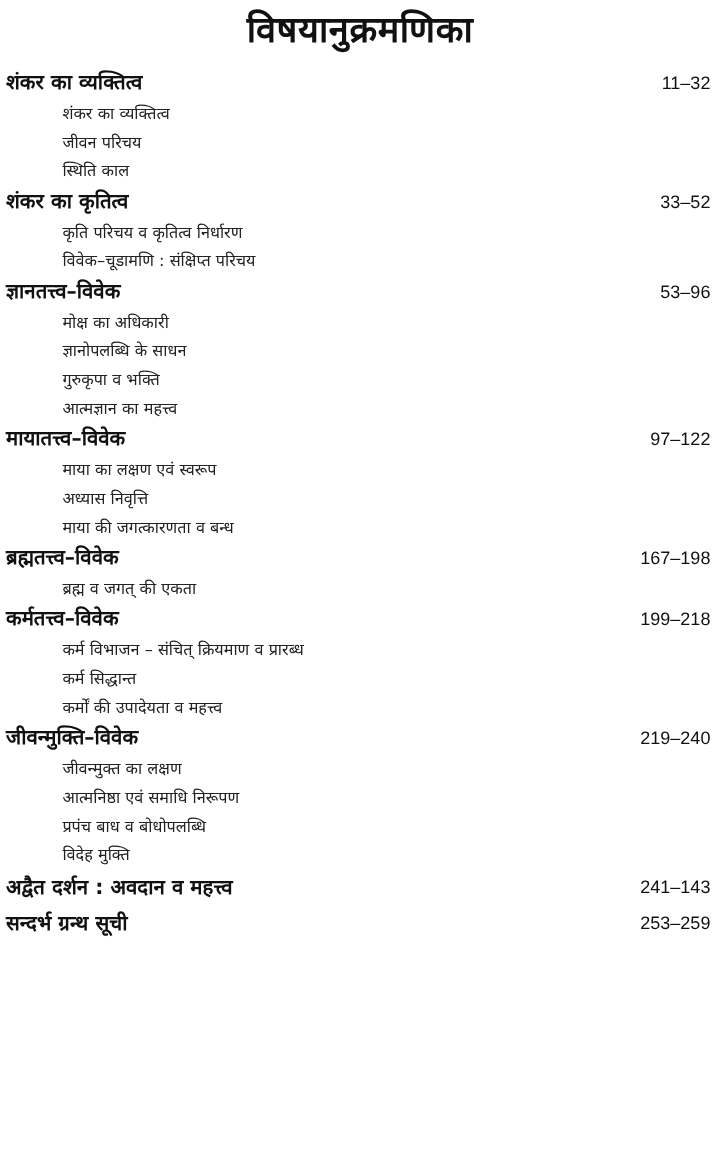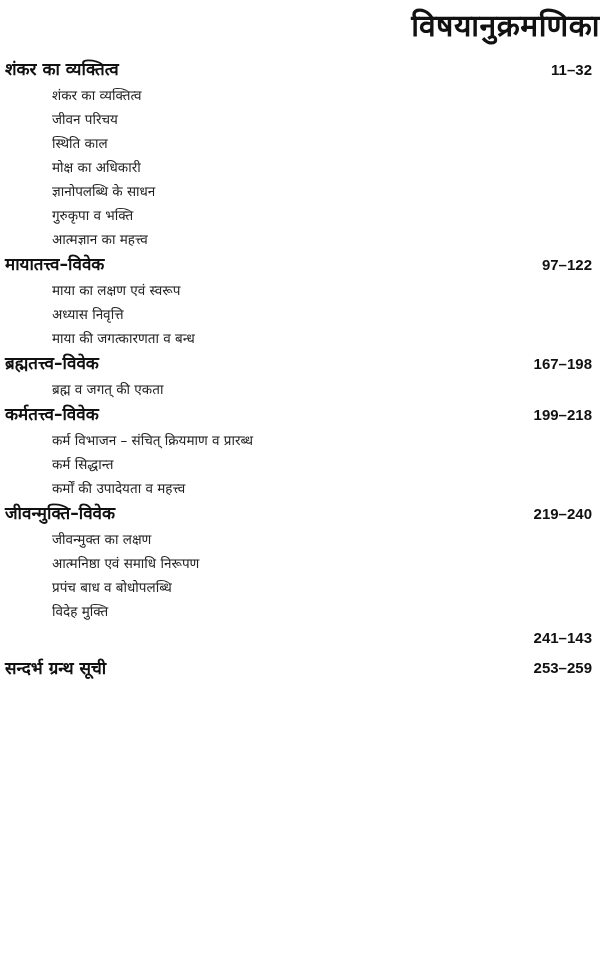--- a/index.html
+++ b/index.html
@@ -3,32 +3,32 @@
   <meta charset="utf-8">
   <style>
     html, body { margin: 0; padding: 0; background: #ffffff; }
     body {
       width: 600px; height: 978px; overflow: hidden; position: relative;
       color: #111111;
       font-family: "DejaVu Sans", "Liberation Sans", sans-serif;
     }
     .title {
       position: absolute; left: 0; right: 0; top: 4px;
-      text-align: right; font-size: 30px; font-weight: bold; line-height: 44px;
+      text-align: center; font-size: 30px; font-weight: bold; line-height: 44px;
       letter-spacing: 0.5px;
     }
     .toc { position: absolute; left: 0; top: 56px; width: 600px; }
     .chapter { position: relative; }
     .ch-head {
       position: relative; height: 27px; line-height: 27px;
       font-size: 17px; font-weight: bold; padding-left: 5px;
     }
     .ch-pages {
       position: absolute; right: 8px; top: 0;
-      font-family: "Liberation Sans", sans-serif; font-weight: bold;
+      font-family: "Liberation Sans", sans-serif; font-weight: normal;
       font-size: 15px;
     }
     .sub {
       height: 24px; line-height: 24px; padding-left: 52px;
       font-size: 13.5px; color: #222;
     }
   </style>
 </head>
 <body>
 
@@ -39,22 +39,34 @@
   <div class="chapter">
     <div class="ch-head">
       <span>शंकर का व्यक्तित्व</span>
       <span class="ch-pages">11–32</span>
     </div>
     <div class="sub">शंकर का व्यक्तित्व</div>
     <div class="sub">जीवन परिचय</div>
     <div class="sub">स्थिति काल</div>
   </div>
 
+  <div class="chapter">
+    <div class="ch-head">
+      <span>शंकर का कृतित्व</span>
+      <span class="ch-pages">33–52</span>
+    </div>
+    <div class="sub">कृति परिचय व कृतित्व निर्धारण</div>
+    <div class="sub">विवेक–चूडामणि : संक्षिप्त परिचय</div>
+  </div>
 
   <div class="chapter">
+    <div class="ch-head">
+      <span>ज्ञानतत्त्व–विवेक</span>
+      <span class="ch-pages">53–96</span>
+    </div>
     <div class="sub">मोक्ष का अधिकारी</div>
     <div class="sub">ज्ञानोपलब्धि के साधन</div>
     <div class="sub">गुरुकृपा व भक्ति</div>
     <div class="sub">आत्मज्ञान का महत्त्व</div>
   </div>
 
   <div class="chapter">
     <div class="ch-head">
       <span>मायातत्त्व–विवेक</span>
       <span class="ch-pages">97–122</span>
@@ -89,20 +101,21 @@
       <span class="ch-pages">219–240</span>
     </div>
     <div class="sub">जीवन्मुक्त का लक्षण</div>
     <div class="sub">आत्मनिष्ठा एवं समाधि निरूपण</div>
     <div class="sub">प्रपंच बाध व बोधोपलब्धि</div>
     <div class="sub">विदेह मुक्ति</div>
   </div>
 
   <div class="chapter">
     <div class="ch-head" style="height:30px;line-height:30px;">
+      <span>अद्वैत दर्शन : अवदान व महत्त्व</span>
       <span class="ch-pages">241–143</span>
     </div>
   </div>
 
   <div class="chapter">
     <div class="ch-head" style="height:30px;line-height:30px;">
       <span>सन्दर्भ ग्रन्थ सूची</span>
       <span class="ch-pages">253–259</span>
     </div>
   </div>

